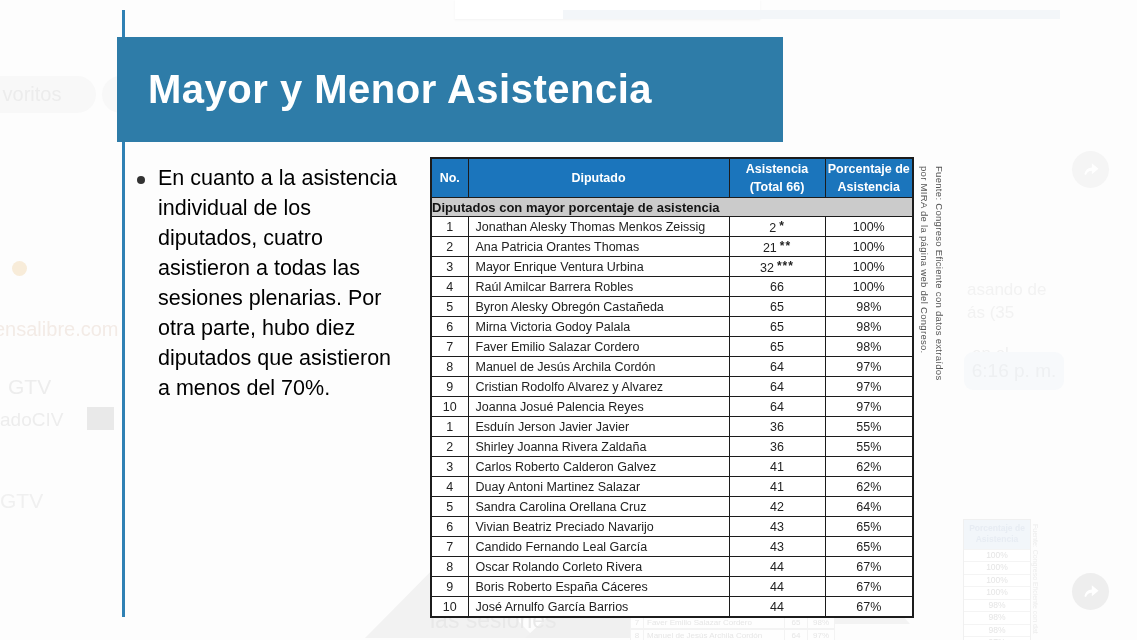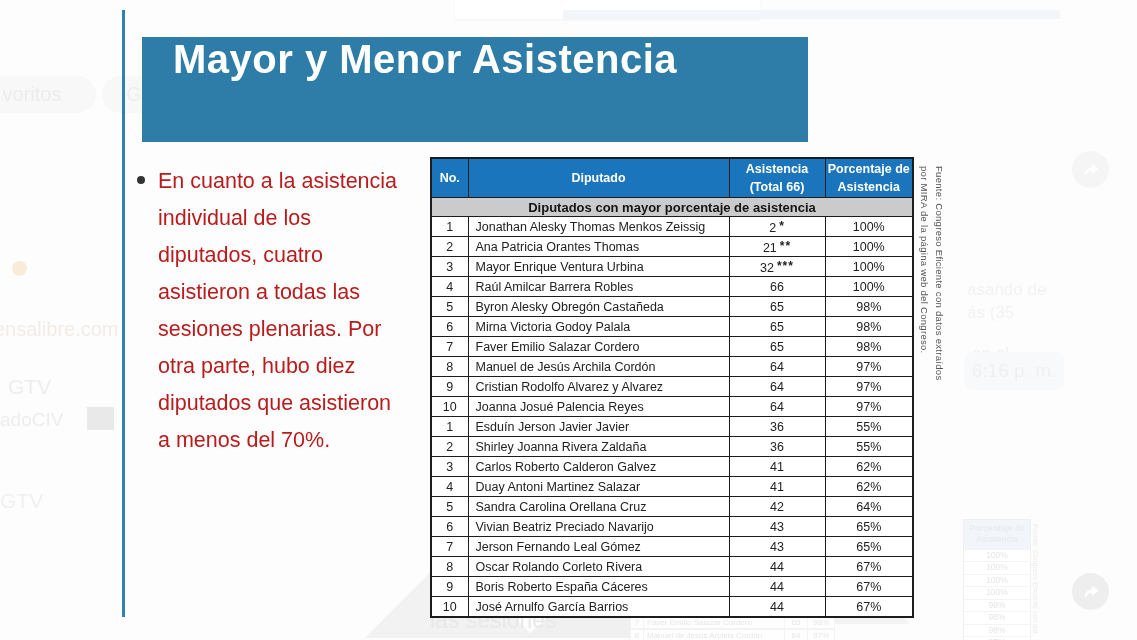--- a/index.html
+++ b/index.html
@@ -49,35 +49,35 @@
   .g-pcthead{background:#f2f6fa;color:#e7ecf3;font-size:8.5px;font-weight:bold;text-align:center;
              line-height:1.35;padding:3px 0;}
   .gpct-row{height:11.5px;line-height:11.5px;font-size:8.5px;color:#e5e5e5;text-align:center;border-top:1px solid #f4f4f4;}
   .g-vertsrc{left:1032px;top:524px;height:118px;writing-mode:vertical-rl;font-size:7px;color:#ececec;}
   .g-btn{width:37px;height:37px;border-radius:50%;display:flex;align-items:center;justify-content:center;}
   .g-btn-top{left:1072px;top:151px;background:#f5f5f5;}
   .g-btn-bottom{left:1072px;top:573px;background:#eeeeee;}
 
   
   .side-rule{left:122px;top:10px;width:3px;height:607px;background:var(--left-rule);z-index:2;}
-  .title-bar{left:142px;top:37px;width:666px;height:105px;background:var(--title-bar);
-             display:flex;align-items:flex-start;padding-left:31px;box-sizing:border-box;z-index:2;}
+  .title-bar{left:117px;top:37px;width:666px;height:105px;background:var(--title-bar);
+             display:flex;align-items:center;padding-left:31px;box-sizing:border-box;z-index:2;}
   .title-bar h1{margin:0;color:#ffffff;font-size:40px;font-weight:bold;letter-spacing:.5px;}
 
   .bullet-row{left:137px;top:163px;width:290px;display:flex;z-index:2;position:absolute;}
   .bullet-dot{width:8px;height:8px;border-radius:50%;background:#333333;margin:13px 13px 0 0;flex:none;}
-  .bullet-text{flex:1;font-size:21.5px;line-height:37px;color:#b91c1c;max-width:240px;}
+  .bullet-text{flex:1;font-size:21.5px;line-height:30px;color:#000000;max-width:240px;}
 
   .table-wrap{left:430px;top:157px;z-index:2;position:absolute;}
   table.attendance{border-collapse:collapse;table-layout:fixed;width:482px;background:#ffffff;
                    border:2px solid var(--border);}
   table.attendance td,table.attendance th{border:1px solid var(--border);padding:0;overflow:hidden;}
   .col-head{background:var(--header-blue);color:#ffffff;font-weight:bold;font-size:12.5px;
             height:38px;text-align:center;line-height:1.45;vertical-align:middle;}
-  .section-row td{background:var(--section-gray);font-weight:bold;font-size:13px;text-align:center;
+  .section-row td{background:var(--section-gray);font-weight:bold;font-size:13px;text-align:left;
                   height:18px;color:#141414;}
   .data-row td{height:19px;font-size:12.5px;color:#222222;vertical-align:middle;}
   .cell-no,.cell-val,.cell-pct{text-align:center;}
   .cell-name{padding-left:7px !important;white-space:nowrap;}
   .note{font-weight:bold;font-size:12px;vertical-align:2px;margin-left:3px;letter-spacing:1px;}
 
   .source-vert{left:917px;top:166px;height:262px;writing-mode:vertical-rl;z-index:2;position:absolute;
                font-size:9.5px;line-height:15px;color:#555555;letter-spacing:.3px;}
 </style>
 </head>
@@ -284,21 +284,21 @@
           <td class="cell-pct">64%</td>
         </tr>
         <tr class="data-row">
           <td class="cell-no">6</td>
           <td class="cell-name">Vivian Beatriz Preciado Navarijo</td>
           <td class="cell-val"><span>43</span></td>
           <td class="cell-pct">65%</td>
         </tr>
         <tr class="data-row">
           <td class="cell-no">7</td>
-          <td class="cell-name">Jerson Fernando Leal Gómez</td>
+          <td class="cell-name">Candido Fernando Leal García</td>
           <td class="cell-val"><span>43</span></td>
           <td class="cell-pct">65%</td>
         </tr>
         <tr class="data-row">
           <td class="cell-no">8</td>
           <td class="cell-name">Oscar Rolando Corleto Rivera</td>
           <td class="cell-val"><span>44</span></td>
           <td class="cell-pct">67%</td>
         </tr>
         <tr class="data-row">

